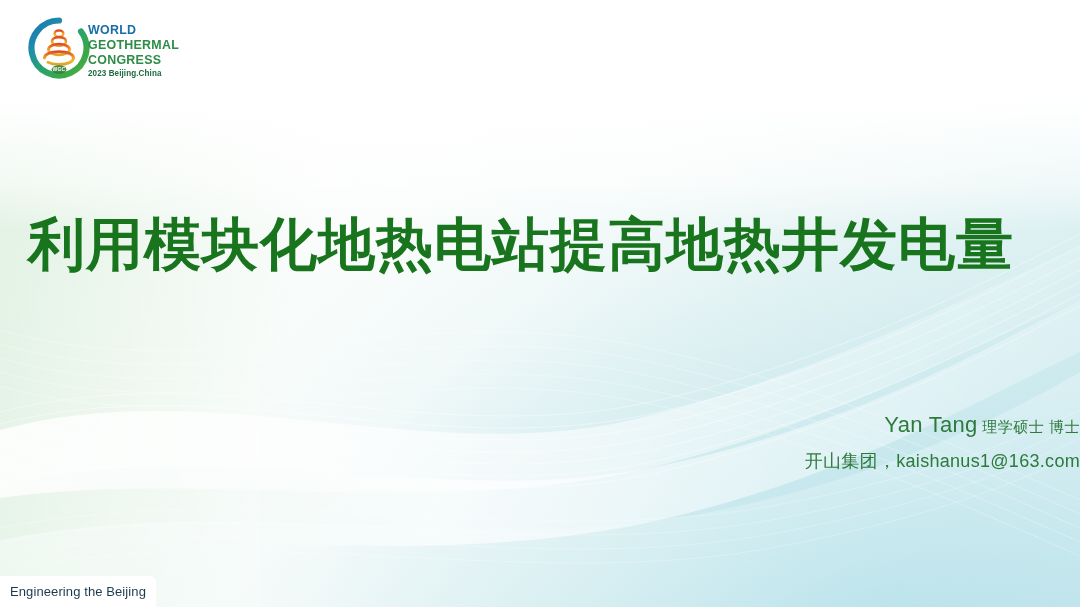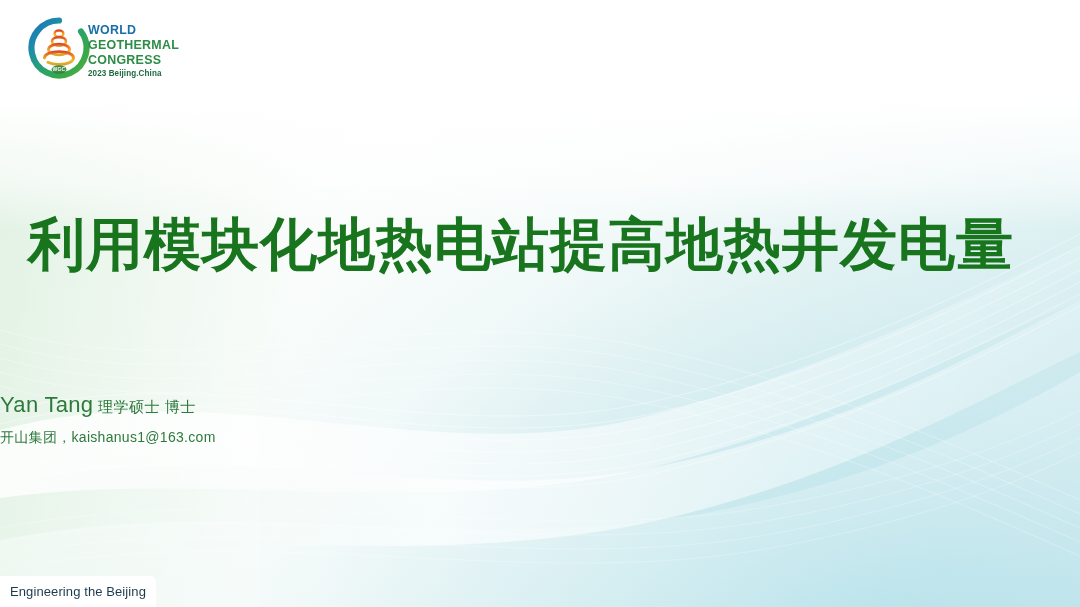--- a/index.html
+++ b/index.html
@@ -112,34 +112,34 @@
     font-weight:bold;
     color:#18751d;
     letter-spacing:1px;
     line-height:1.15;
     white-space:nowrap;
   }
 
   
   .author-block {
     position:absolute;
-    left:0; top:392px;
+    left:0; top:412px;
     width:1080px;
-    text-align:left;
+    text-align:right;
   }
   .author-line {
     color:#2d7a3c;
     margin-bottom:11px;
     white-space:nowrap;
   }
   .author-name { font-size:22px; letter-spacing:0.3px; }
   .author-degree { font-size:15px; letter-spacing:0.5px; }
   .affil-line {
     color:#2d7a3c;
-    font-size:14px;
+    font-size:18px;
     letter-spacing:0.3px;
     white-space:nowrap;
   }
 
   
   .kaishan-logo {
     position:absolute;
     left:22px; bottom:50px;
     width:128px; height:54px;
   }

